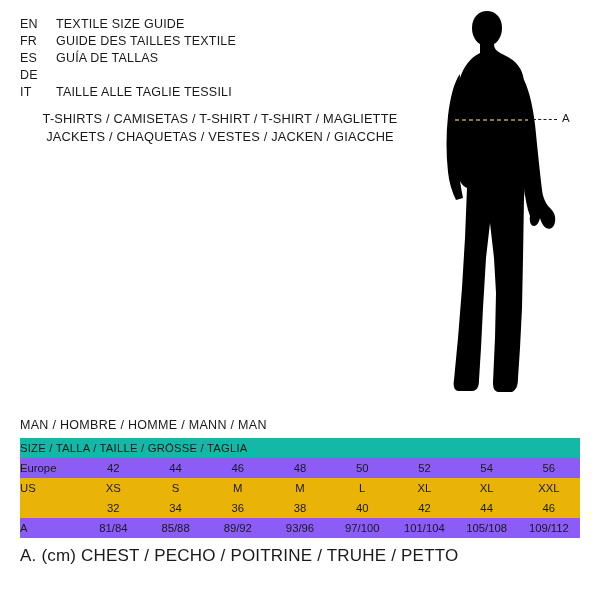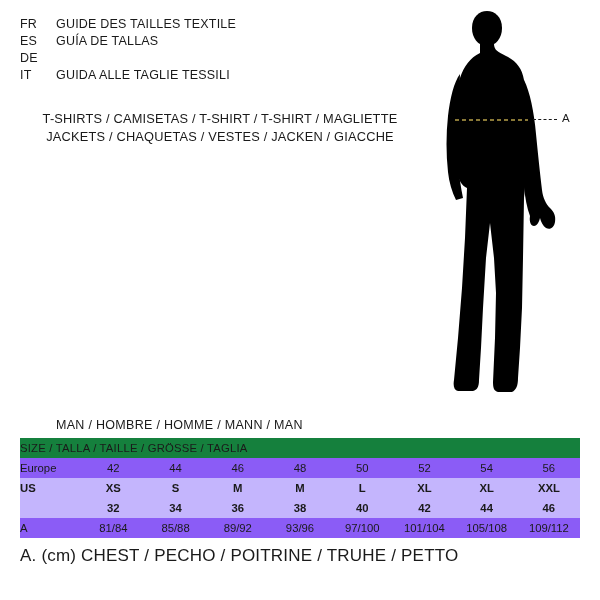--- a/index.html
+++ b/index.html
@@ -93,40 +93,39 @@
     left: 20px;
     top: 418px;
     width: 560px;
   }
   .man-title {
     font-size: 12.5px;
     letter-spacing: 0.3px;
     color: #1a1a1a;
     margin-bottom: 6px;
     font-weight: normal;
-    margin-left: 36px;
   }
   table.size-table {
     border-collapse: collapse;
     width: 560px;
     font-size: 11.3px;
     table-layout: fixed;
   }
   table.size-table td {
     padding: 3px 0 3px 0;
     vertical-align: middle;
     line-height: 14px;
   }
   .row-head td {
-    background: #15803d;
+    background: #14b8a6;
     color: #1a1a1a;
     padding-left: 4px;
     letter-spacing: 0.2px;
   }
-  .row-shade td { background: #c4b5fd; font-weight: bold; }
+  .row-shade td { background: #eab308; }
   .row-plain td { background: #8b5cf6; }
   td.col-label {
     padding-left: 4px;
     width: 84px;
   }
   td.cell {
     width: 68px;
     text-align: center;
   }
   .footnote {
@@ -138,33 +137,37 @@
     color: #1a1a1a;
   }
 </style>
 </head>
 <body>
 
 <div class="page">
 
   <div class="lang-block">
     <div class="lang-row">
+      <span class="lang-code">EN</span>
+      <span class="lang-text">TEXTILE SIZE GUIDE</span>
+    </div>
+    <div class="lang-row">
       <span class="lang-code">FR</span>
       <span class="lang-text">GUIDE DES TAILLES TEXTILE</span>
     </div>
     <div class="lang-row">
       <span class="lang-code">ES</span>
       <span class="lang-text">GUÍA DE TALLAS</span>
     </div>
     <div class="lang-row">
       <span class="lang-code">DE</span>
     </div>
     <div class="lang-row">
       <span class="lang-code">IT</span>
-      <span class="lang-text">GUIDA ALLE TAGLIE TESSILI</span>
+      <span class="lang-text">TAILLE ALLE TAGLIE TESSILI</span>
     </div>
   </div>
 
   <div class="garment-block">
     <div class="garment-line">T-SHIRTS / CAMISETAS / T-SHIRT / T-SHIRT / MAGLIETTE</div>
     <div class="garment-line">JACKETS / CHAQUETAS / VESTES / JACKEN / GIACCHE</div>
   </div>
 
   <div class="figure-wrap">
     <svg class="figure-svg" width="200" height="400" viewBox="0 0 200 400" xmlns="http://www.w3.org/2000/svg">

